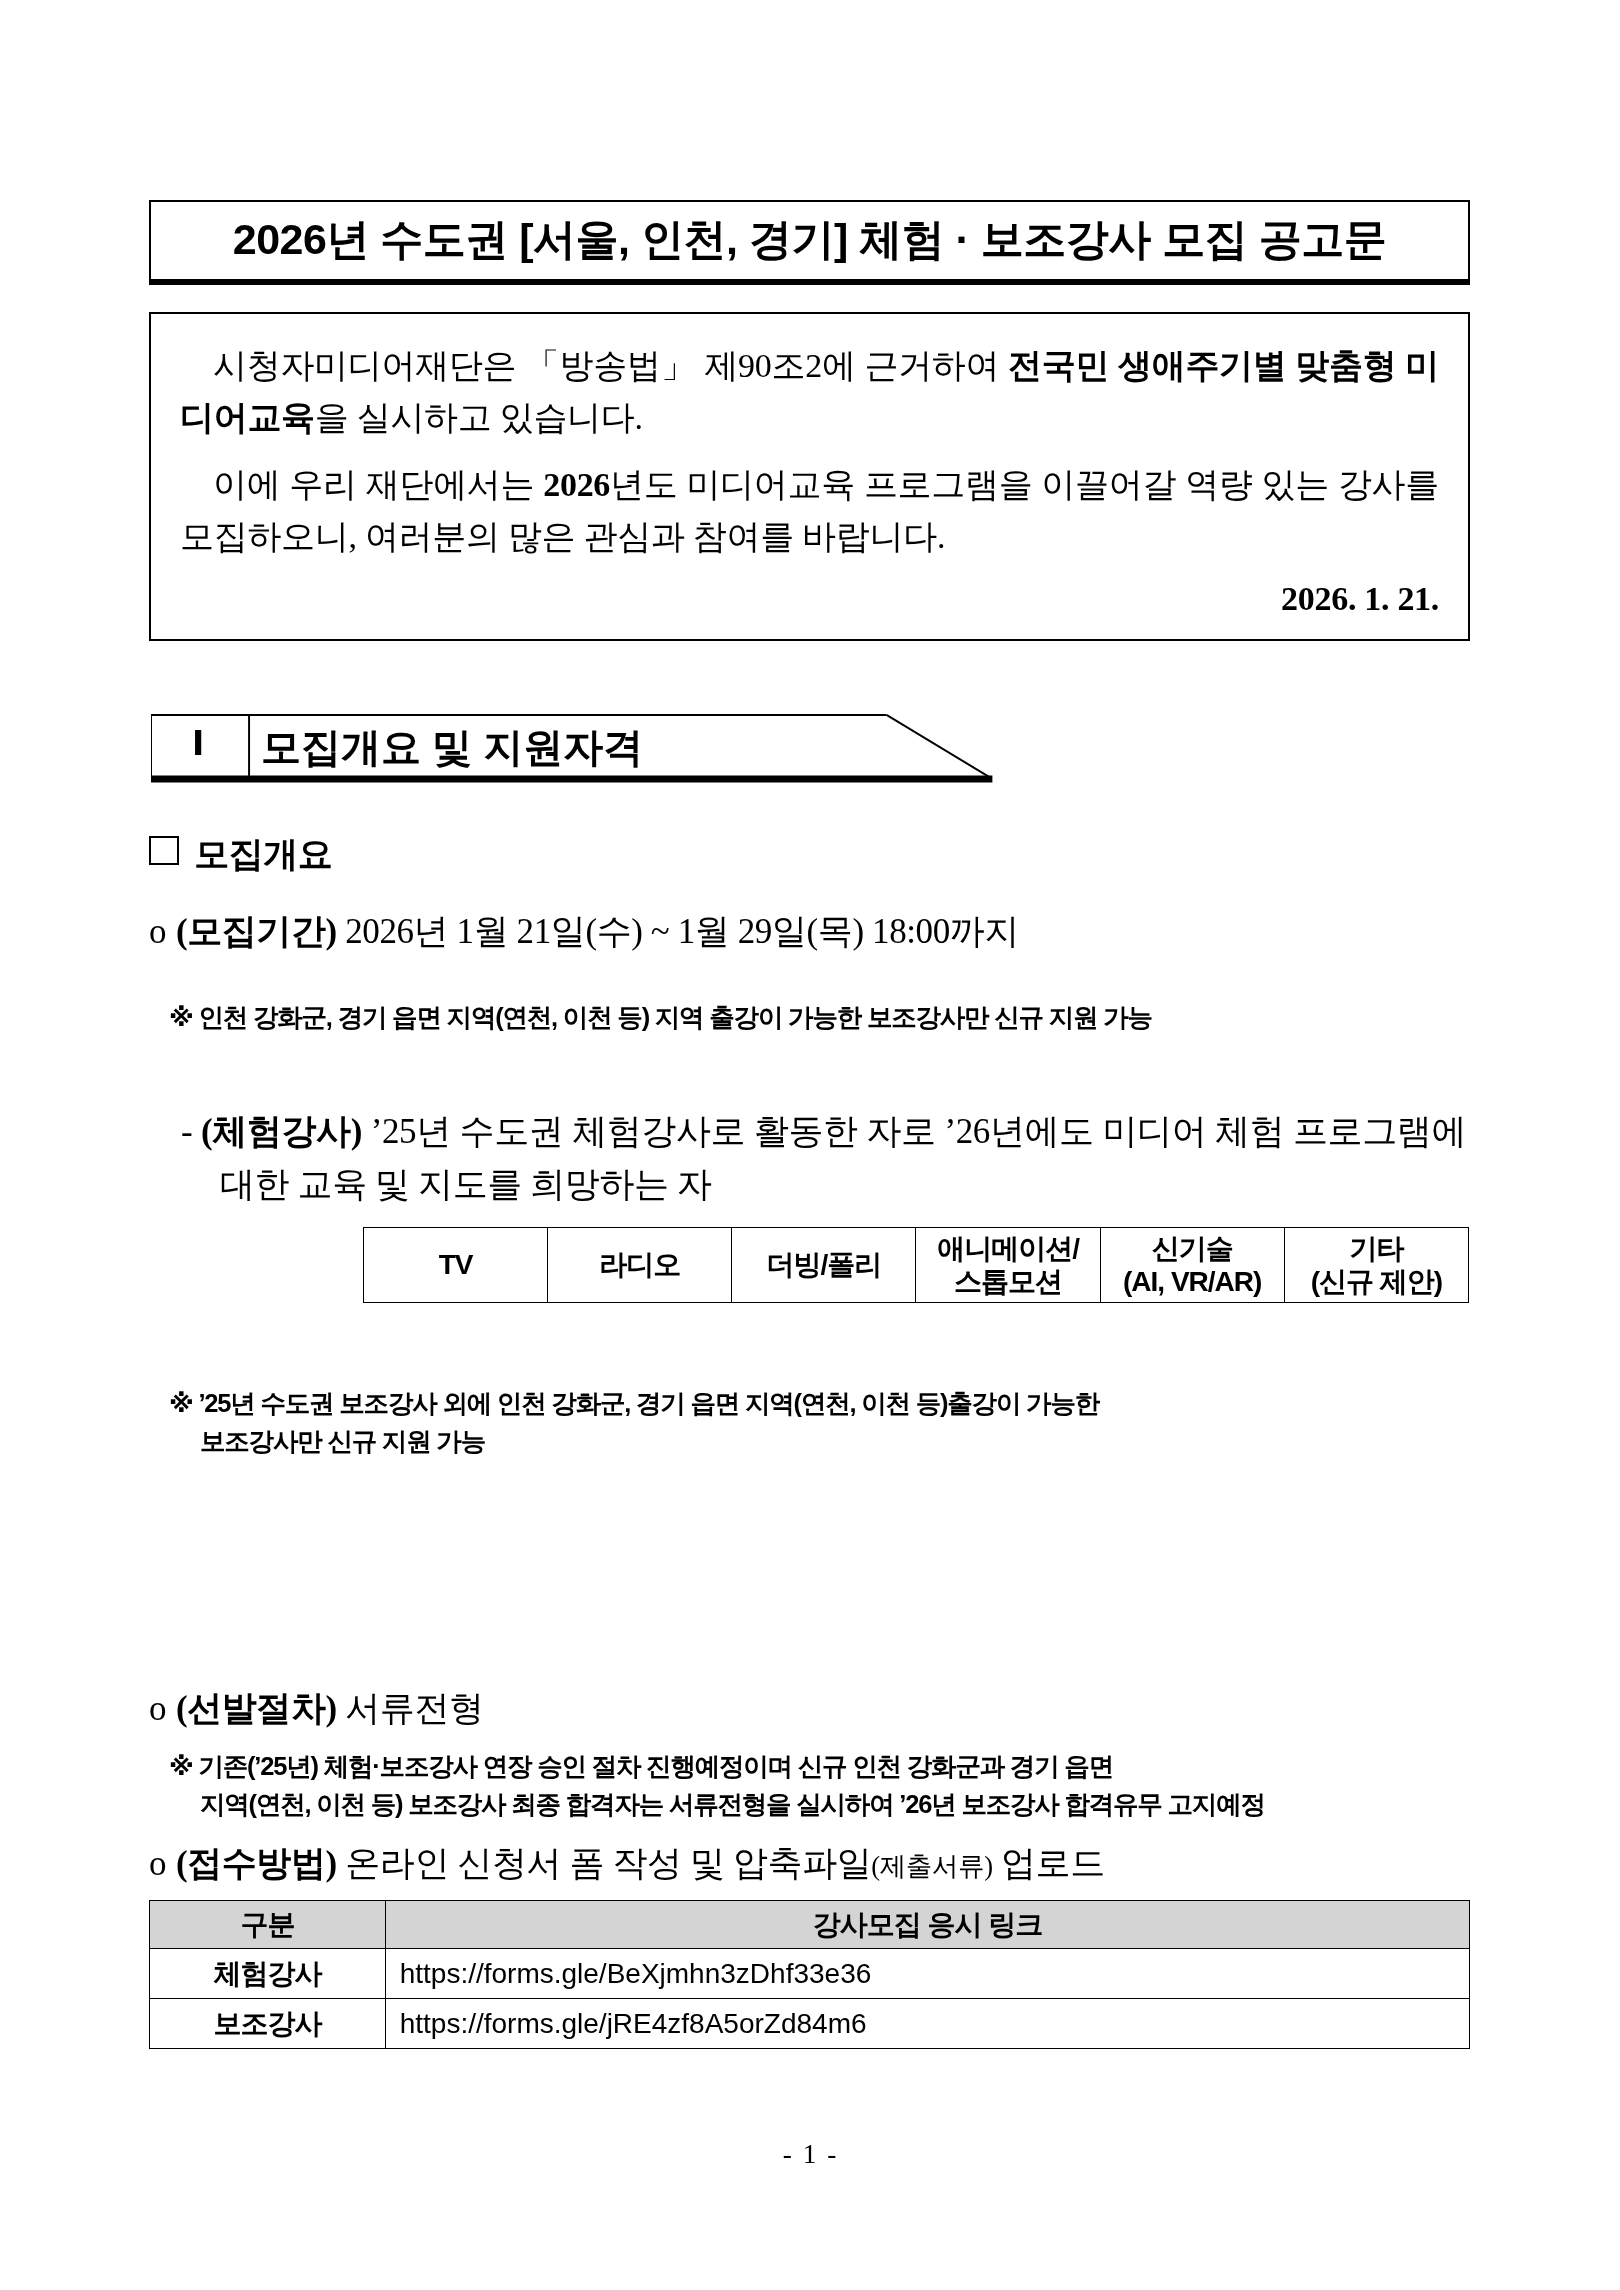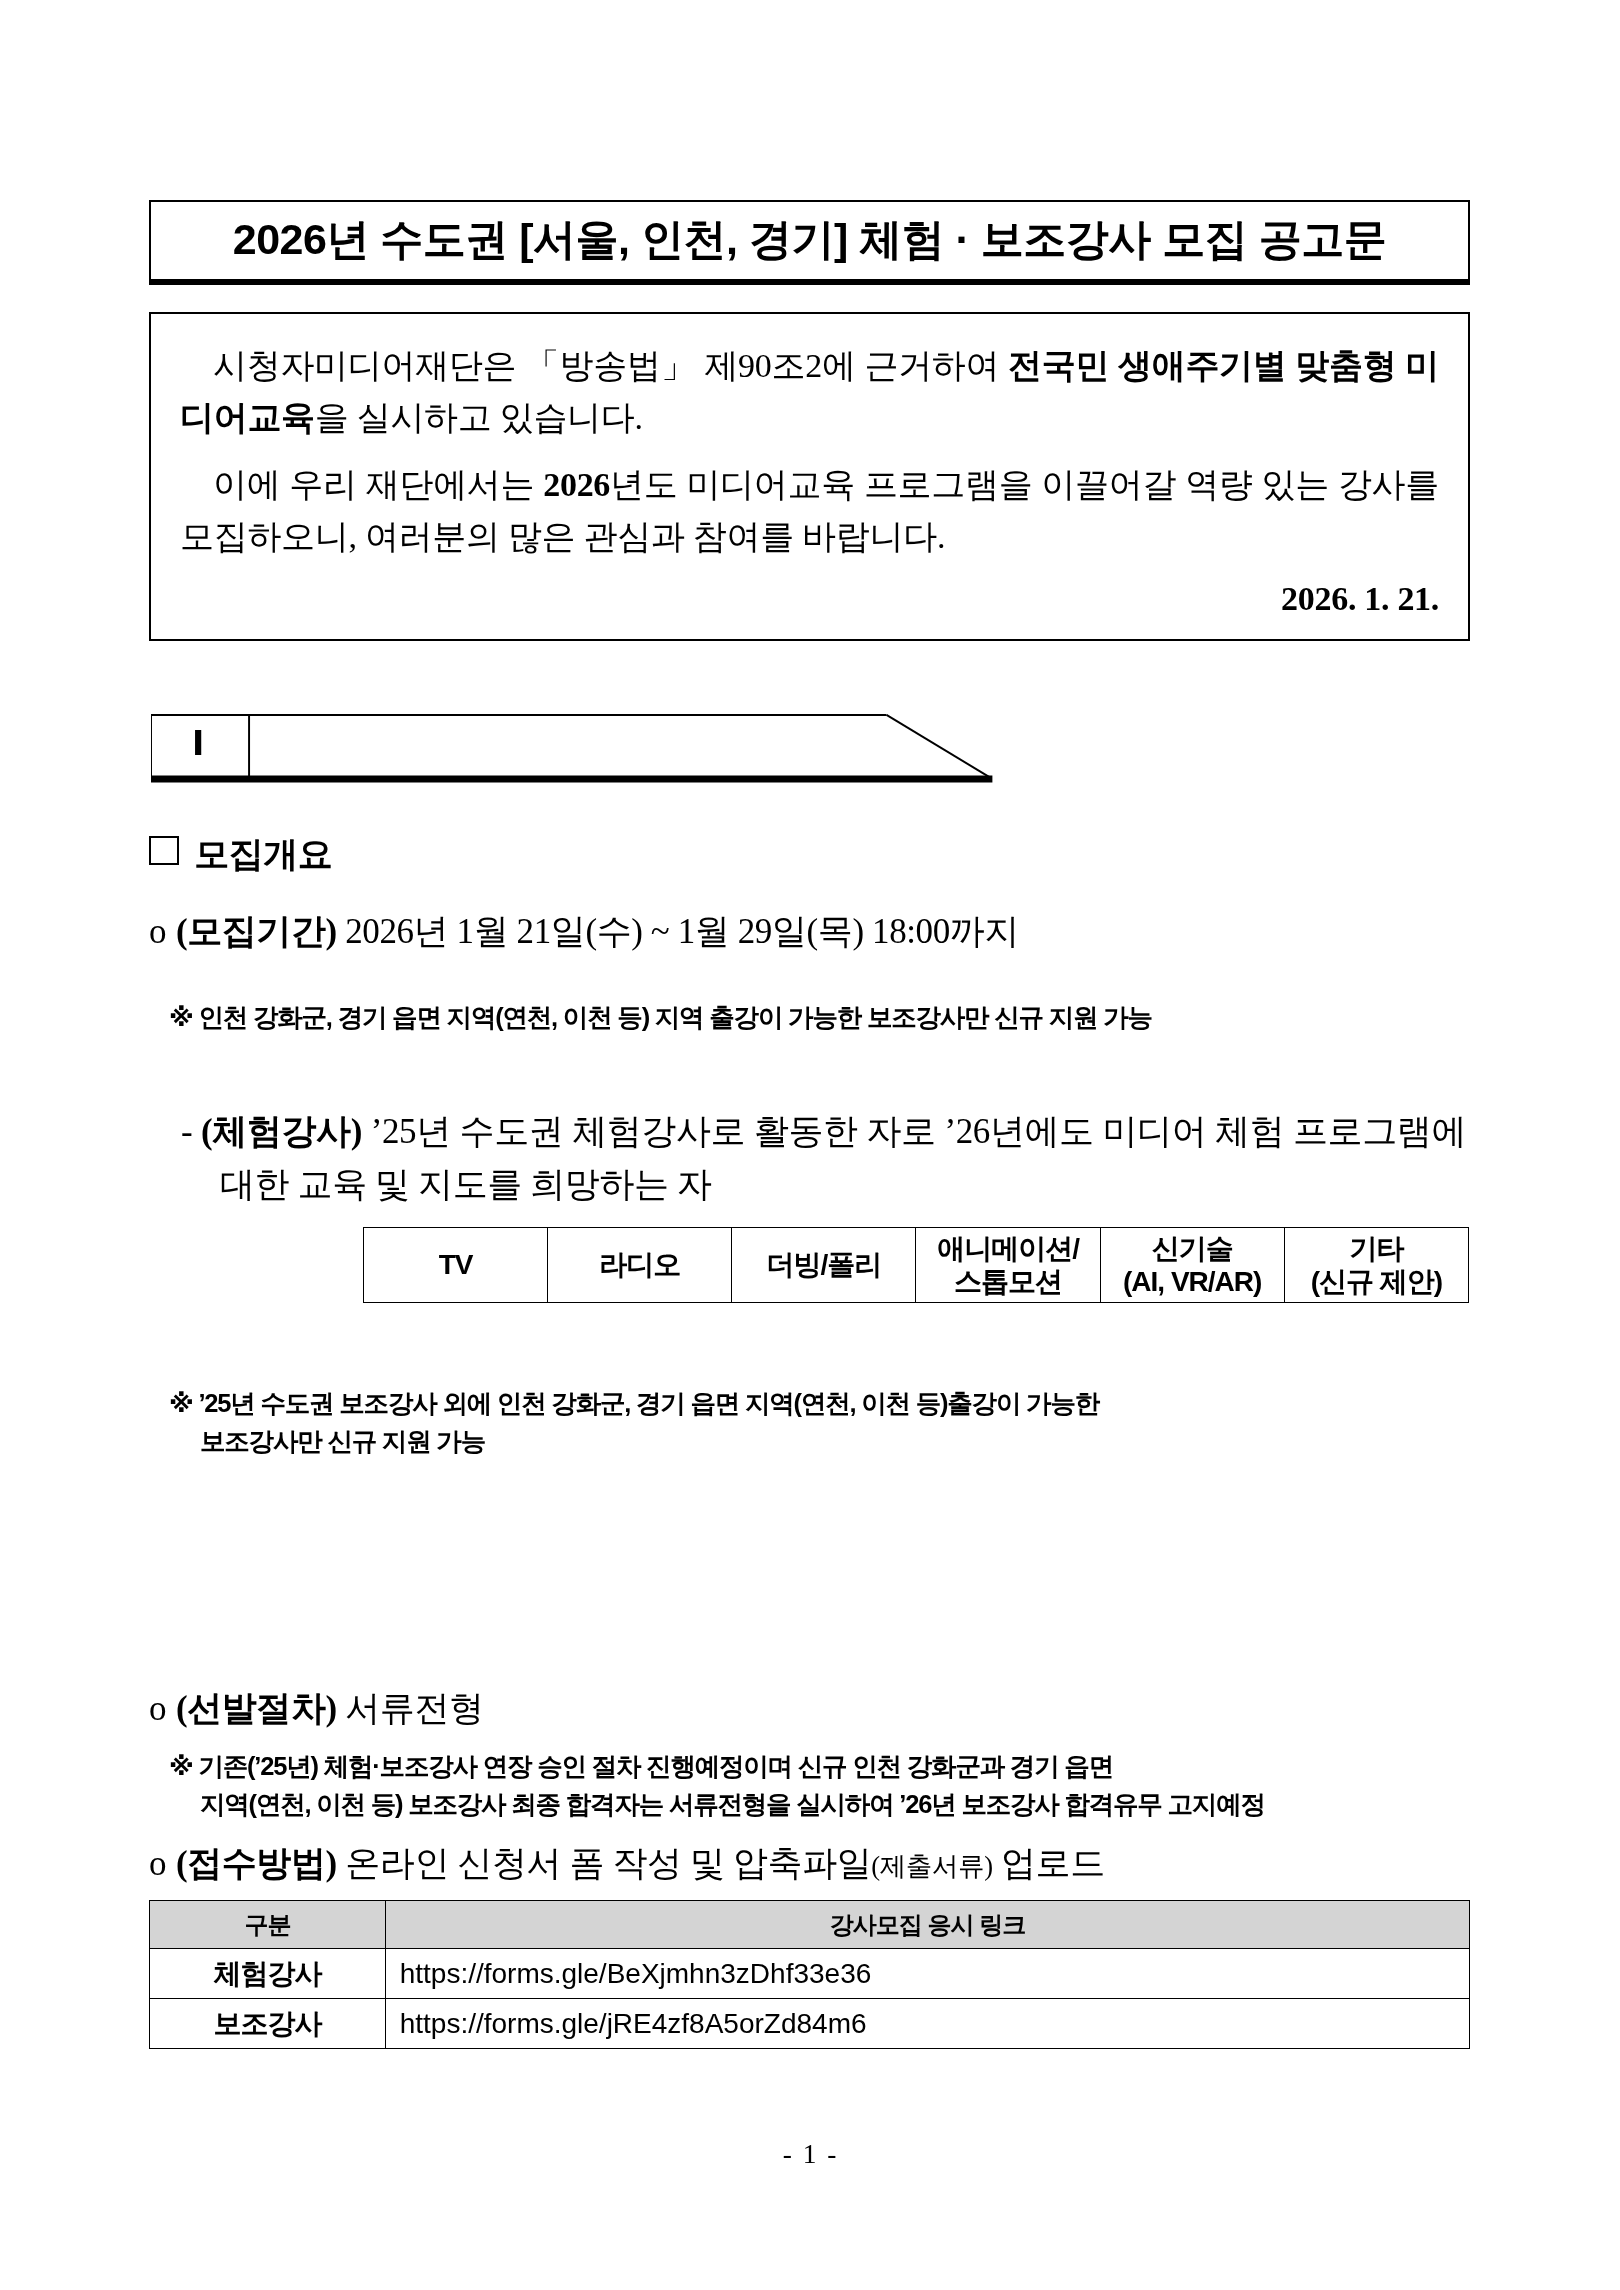--- a/index.html
+++ b/index.html
@@ -209,21 +209,21 @@
     font-size: 28px;
     line-height: 1.18;
   }
   .links-table {
     position: absolute;
     left: 0;
     width: 1321px;
   }
   .links-table th {
     height: 47px;
-    font-size: 24px;
+    font-size: 28px;
     letter-spacing: 1px;
   }
   .links-table td {
     height: 49px;
     font-size: 28px;
   }
   .links-table td.url {
     text-align: left;
     padding-left: 13.7px;
     font-weight: normal;
@@ -262,20 +262,21 @@
 
     <div class="section-head">
       <svg class="shape" viewBox="0 0 930 72" preserveAspectRatio="none">
         <line x1="0" y1="3" x2="750" y2="3" stroke="#000" stroke-width="2"></line>
         <line x1="750" y1="3" x2="855" y2="66" stroke="#000" stroke-width="2"></line>
         <line x1="0" y1="4" x2="0" y2="66" stroke="#000" stroke-width="2"></line>
         <line x1="100" y1="4" x2="100" y2="66" stroke="#000" stroke-width="2"></line>
         <line x1="0" y1="68" x2="858" y2="68" stroke="#000" stroke-width="7"></line>
       </svg>
       <div class="num">Ⅰ</div>
+      <div class="label">모집개요 및 지원자격</div>
     </div>
 
     <div class="blk" style="top:831px">
       <div class="sq-head"><span class="sq"></span><span>모집개요</span></div>
     </div>
 
     <div class="blk" style="top:907px">
       <div class="o-item"><span class="mk">o</span><b>(모집기간)</b><span> 2026년 1월 21일(수) ~ 1월 29일(목) 18:00까지</span></div>
     </div>
 

